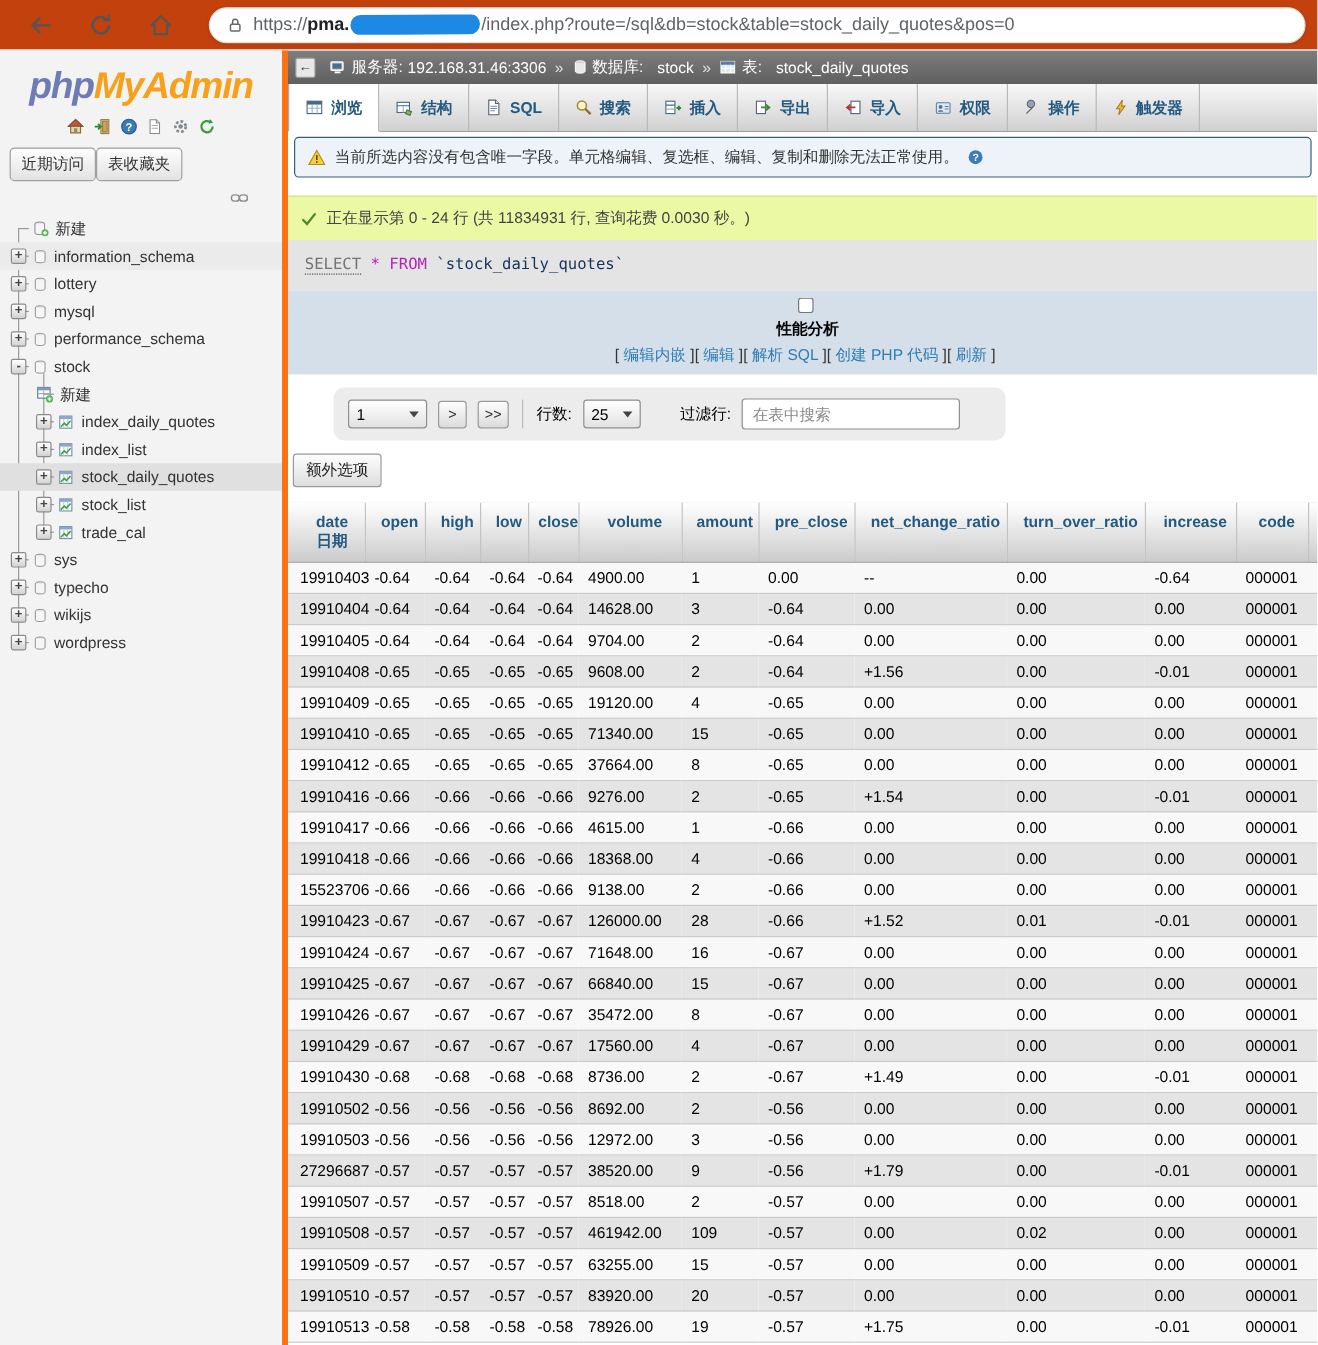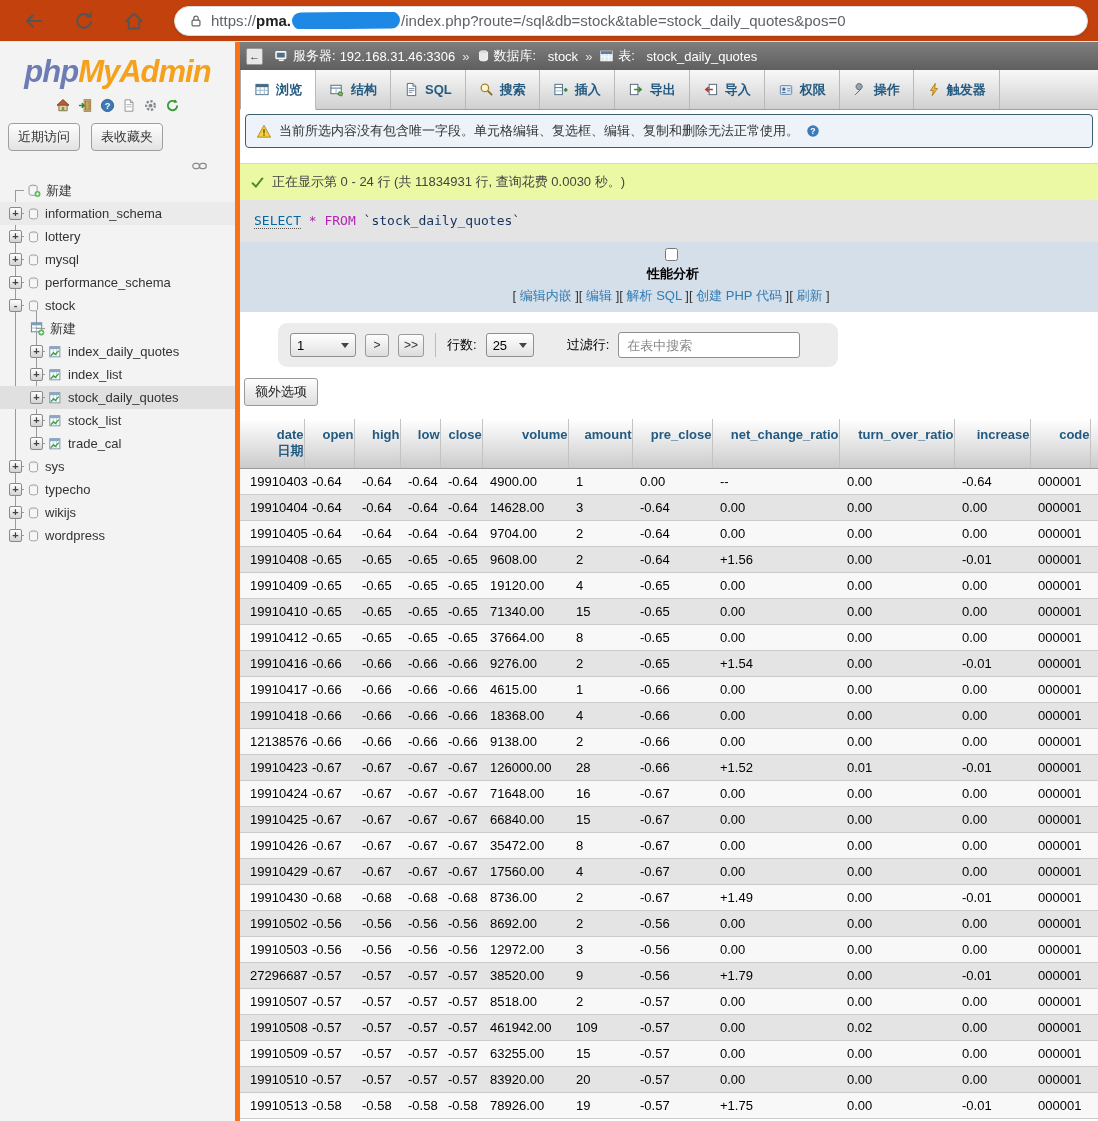--- a/index.html
+++ b/index.html
@@ -18,21 +18,21 @@
 
   #app { display:flex; height:1079px; }
 
   
   #sidebar { width:240px; background:#f3f3f3; border-right:5px solid #f97316; flex:none; overflow:hidden; position:relative;}
   #logo { text-align:center; padding-top:12px; font-size:31px; font-weight:bold; font-style:italic; letter-spacing:-1px; cursor:pointer;}
   #logo .php { color:#6e7cb5; }
   #logo .ma  { color:#f5a11c; }
   #nav-icons { display:flex; justify-content:center; gap:7px; margin-top:8px; }
   #nav-icons .ico { cursor:pointer; }
-  #nav-tabs { display:flex; gap:11px; margin:10px 0 0 8px; }
+  #nav-tabs { display:flex; gap:0; margin:10px 0 0 8px; }
   .nav-tab-btn { font-size:13px; color:#333; background:linear-gradient(#fdfdfd,#e3e3e3);
     border:1px solid #9f9f9f; border-radius:4px; padding:4px 9px; cursor:pointer; }
   #chain-row { text-align:right; padding:6px 28px 0 0; height:22px;}
   #tree { position:relative; margin-top:6px; font-size:13px; color:#333; }
   .vline { position:absolute; width:0; border-left:1px solid #9a9a9a; }
   #vline1 { left:15px; top:11px; height:346px; }
   #vline2 { left:36px; top:132px; height:133px; }
   .trow { position:relative; height:23px; display:flex; align-items:center; gap:5px; cursor:pointer; }
   .trow::before { content:""; position:absolute; top:11px; width:9px; border-top:1px solid #9a9a9a; }
   .trow.d0::before { left:15px; }
@@ -66,21 +66,21 @@
   #content { flex:1; overflow:hidden; }
 
   #warning-box { margin:4px 5px 0 5px; border:1px solid #3b5f70; border-radius:4px; background:#edf3f9;
     padding:7px 10px; font-size:13px; color:#333; display:flex; align-items:center; gap:7px; }
 
   #success-bar { margin-top:15px; background:#ebf8a4; border-top:1px solid #d6e28c; padding:9px 10px;
     font-size:13px; color:#444; display:flex; align-items:center; gap:7px; }
 
   #sql-box { background:#e4e4e4; padding:13px 14px 14px 14px; font-family:"DejaVu Sans Mono", monospace;
     font-size:13px; }
-  #sql-box .kw-select { color:#0369a1; border-bottom:1px dotted #555; cursor:pointer;margin-top:44px;}
+  #sql-box .kw-select { color:#737373; border-bottom:1px dotted #555; cursor:pointer;margin-top:44px;}
   #sql-box .op  { color:#b523b5; }
   #sql-box .tbl { color:#14335c; }
 
   #profiling-row { background:#d5dfe9; padding:6px 10px 7px 14px; font-size:13px; display:flex; align-items:center; gap:4px;flex-direction:column; }
   #profiling-row .plabel { font-weight:bold; color:#000; margin:0 2px 0 6px; }
   #profiling-row .bracket { color:#333; }
   #profiling-row a.plink { color:#2f7cb4; text-decoration:none; cursor:pointer; }
 
   #pagination { margin:11px 0 0 38px; width:560px; background:#ececec; border-radius:9px;
     padding:9px 12px; display:flex; align-items:center; gap:9px; font-size:13px; }
@@ -94,21 +94,21 @@
     border:1px solid #9a9a9a; border-radius:3px; font-size:12px; color:#333; cursor:pointer; }
   .pg-divider { width:1px; height:24px; background:#bbb; margin:0 2px; }
   #filter-input { width:182px; height:26px; border:1px solid #8f8f8f; border-radius:3px; padding:0 8px; font-size:13px; }
   #filter-input::placeholder { color:#888; }
 
   #extra-options-btn { margin:11px 0 0 4px; padding:4px 10px; font-size:13px; color:#222;
     background:linear-gradient(#fdfdfd,#dedede); border:1px solid #9a9a9a; border-radius:3px; cursor:pointer; }
 
   
   #results { margin-top:13px; border-collapse:collapse; table-layout:fixed; width:900px; }
-  #results th { background:linear-gradient(#ffffff,#cbcbcb); color:#235a81; font-size:13px; text-align:right;
+  #results th { background:linear-gradient(#ffffff,#cbcbcb); color:#235a81; font-size:13px; text-align:center;
     padding:8px 0 8px 8px; border-right:1px solid #c3c3c3; border-bottom:1px solid #9b9b9b; vertical-align:top;
     font-weight:bold; cursor:pointer; white-space:nowrap;}
   #results th:first-child { padding-left:10px; }
   #results td { font-size:13px; color:#000; padding:5px 0 5px 8px; white-space:nowrap;
     border-bottom:1px solid #cbcbcb; }
   #results td:first-child { padding-left:10px; }
   #results tbody tr:nth-child(odd)  { background:#f8f8f8; }
   #results tbody tr:nth-child(even) { background:#e4e4e4; }
   .hdr-comment { display:block; }
 
@@ -772,21 +772,21 @@
               <td>18368.00</td>
               <td>4</td>
               <td>-0.66</td>
               <td>0.00</td>
               <td>0.00</td>
               <td>0.00</td>
               <td>000001</td>
               <td></td>
             </tr>
             <tr>
-              <td>12138576</td>
+              <td>15523706</td>
               <td>-0.66</td>
               <td>-0.66</td>
               <td>-0.66</td>
               <td>-0.66</td>
               <td>9138.00</td>
               <td>2</td>
               <td>-0.66</td>
               <td>0.00</td>
               <td>0.00</td>
               <td>0.00</td>

